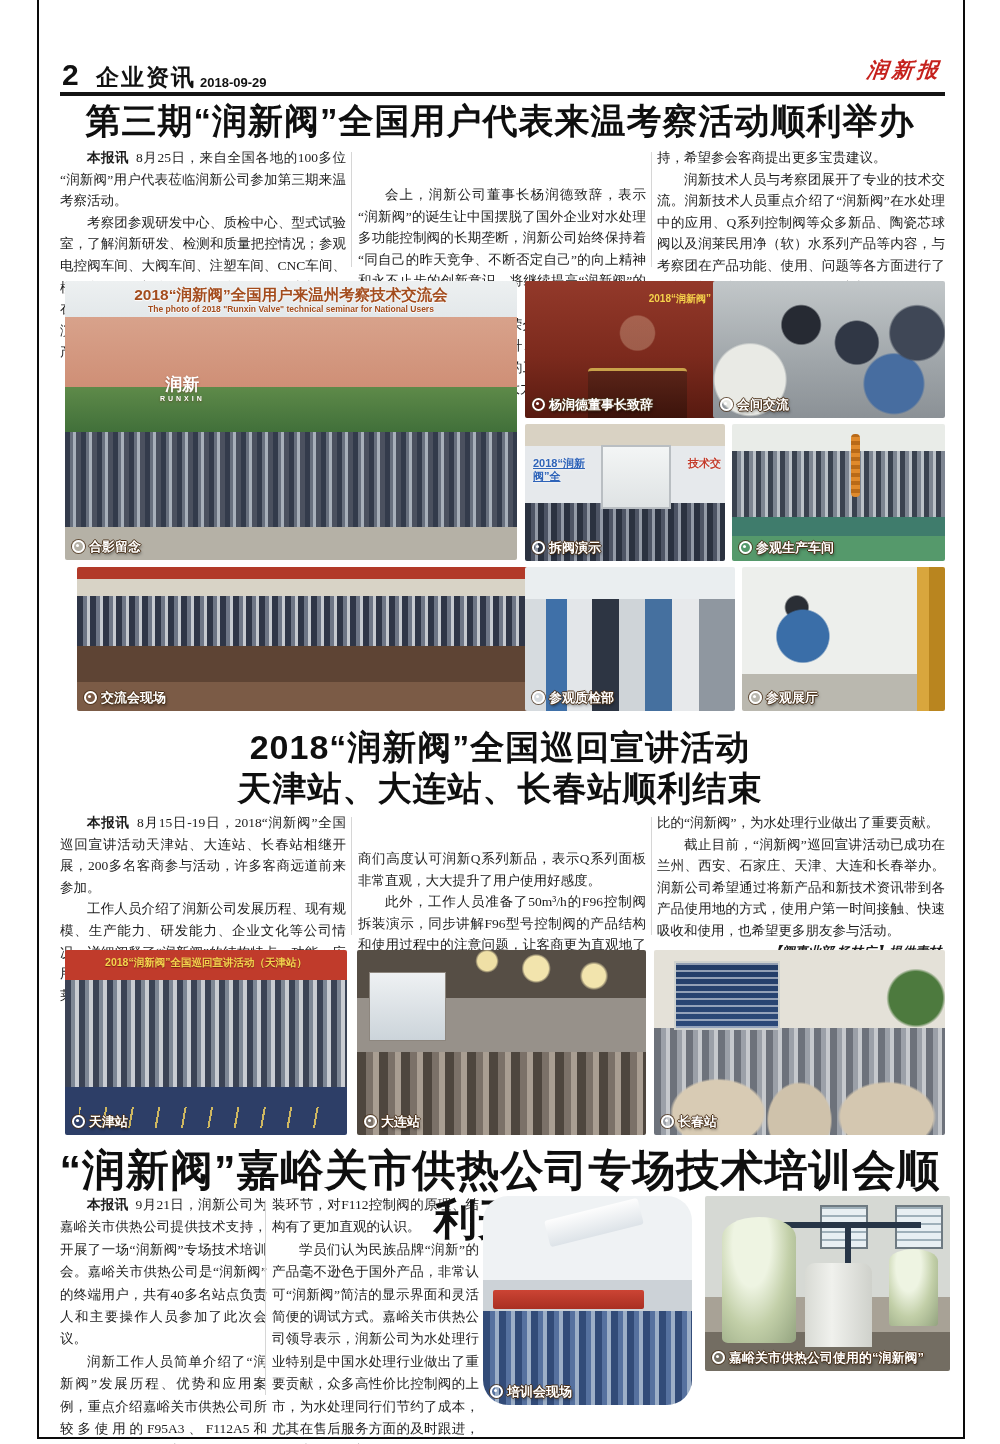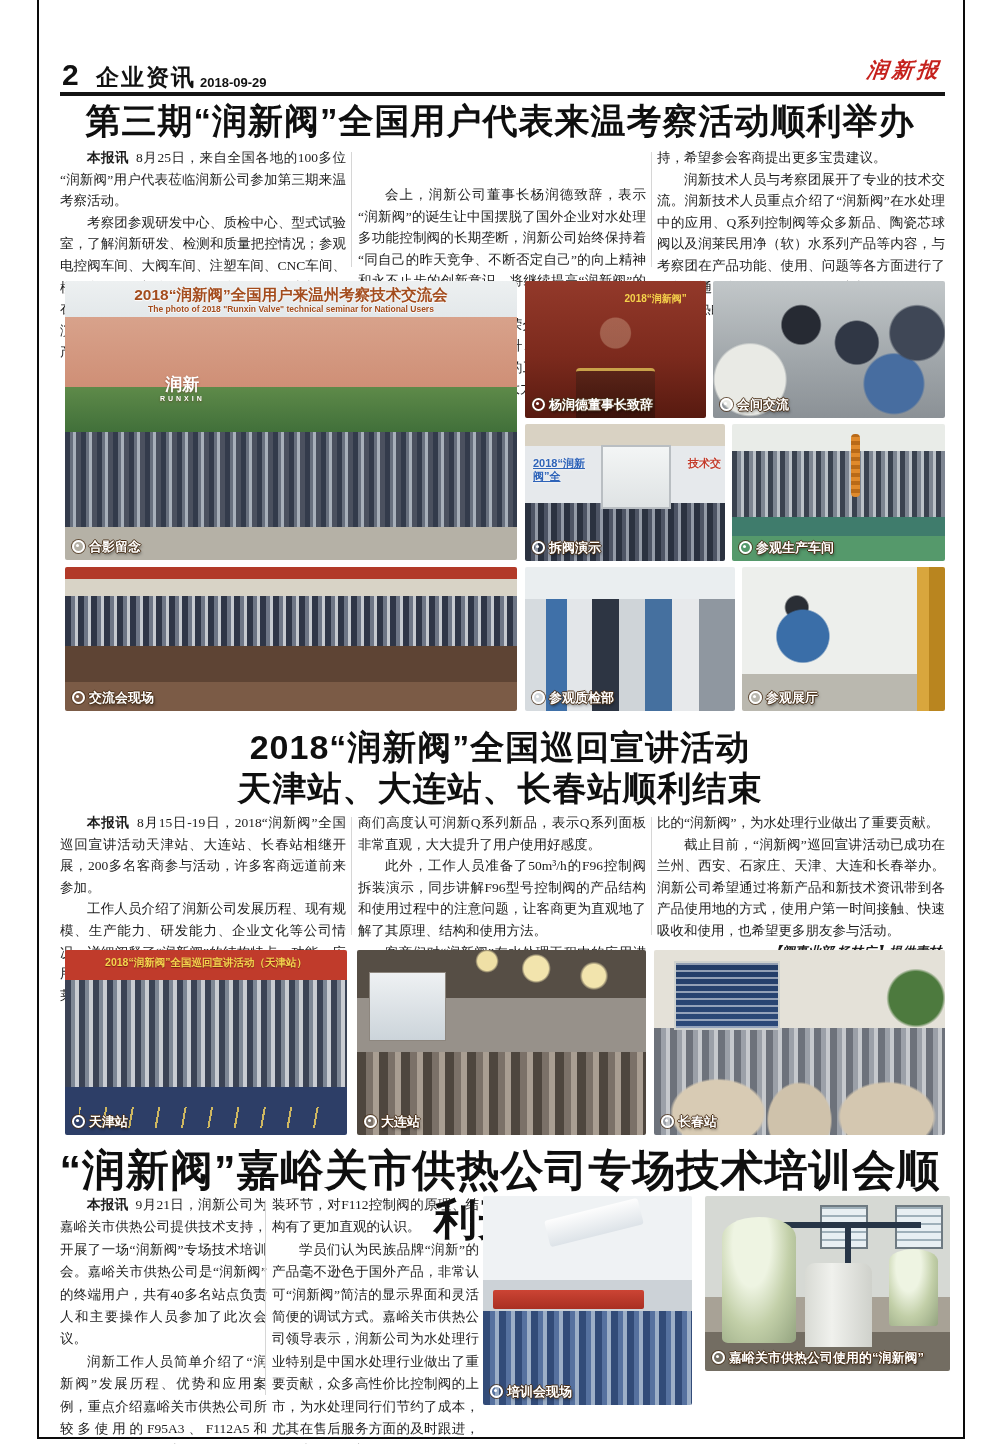--- a/index.html
+++ b/index.html
@@ -44,21 +44,21 @@
     repeating-linear-gradient(90deg,#333b4b 0 5px,#68707e 5px 8px,#a8b0ba 8px 11px,#4b515f 11px 16px);}
   .g-banner{position:absolute;top:4px;left:0;right:0;text-align:center;color:#a34c1d;
             font:700 15.5px/1.25 "Liberation Sans",sans-serif;text-shadow:0 0 2px #fff,0 1px 1px #fff;}
   .g-banner-en{display:block;font:700 8.5px/1.3 "Liberation Sans",sans-serif;color:#a34c1d;}
   .g-logo{position:absolute;top:34%;left:21%;color:#fff;font:700 17px/1 "Liberation Sans",sans-serif;
           text-shadow:0 1px 2px rgba(110,55,35,.6);text-align:center;}
   .g-logo small{display:block;font-size:7px;letter-spacing:3px;font-weight:700;margin-top:2px;}
 
   .ph-speech{background:
     radial-gradient(circle at 50% 38%,rgba(242,222,190,.28) 0 12%,rgba(0,0,0,0) 13%),
-    linear-gradient(180deg,#93392a 0%,#7c2a1d 55%,#571a10 100%);}
+    linear-gradient(180deg,#93392a 0%,#7c2a1d 55%,#571a10 100%); padding-left: 44px;}
   .b-txt{position:absolute;top:9%;left:55%;color:#f6d34b;font:700 10px/1.2 "Liberation Sans",sans-serif;}
   .b-podium{position:absolute;bottom:0;left:28%;width:44%;height:34%;border-radius:4px 4px 0 0;
             background:linear-gradient(#5a2418,#3c130b);border-top:3px solid #c9a24a;}
 
   .ph-chat{background:
     radial-gradient(circle at 16% 72%,#e9eae5 0 16%,rgba(0,0,0,0) 17%),
     radial-gradient(circle at 38% 32%,#262a33 0 11%,rgba(0,0,0,0) 12%),
     radial-gradient(circle at 62% 45%,#303745 0 13%,rgba(0,0,0,0) 14%),
     radial-gradient(circle at 88% 38%,#3f4756 0 12%,rgba(0,0,0,0) 13%),
     radial-gradient(circle at 78% 75%,#476da0 0 14%,rgba(0,0,0,0) 15%),
@@ -76,21 +76,21 @@
   .ph-workshop{background:
     linear-gradient(180deg,#e9ece8 0 20%,rgba(0,0,0,0) 20%),
     linear-gradient(180deg,rgba(0,0,0,0) 68%,#3f7c6c 68% 82%,#55996b 82%),
     repeating-linear-gradient(90deg,#3a424f 0 5px,#7d8591 5px 9px,#bcc2c8 9px 12px);}
   .e-coil{position:absolute;top:7%;left:56%;width:9px;height:46%;border-radius:4px;
           background:repeating-linear-gradient(0deg,#e08a2c 0 4px,#b96a18 4px 8px);}
 
   .ph-meeting{background:
     linear-gradient(180deg,#b23a29 0 8%,#d8d3c6 8% 20%,rgba(0,0,0,0) 20%),
     linear-gradient(180deg,rgba(0,0,0,0) 55%,#5e4434 55% 80%,#7b5b46 80%),
-    repeating-linear-gradient(90deg,#2f3647 0 6px,#6e7686 6px 10px,#c6cad0 10px 13px);}
+    repeating-linear-gradient(90deg,#2f3647 0 6px,#6e7686 6px 10px,#c6cad0 10px 13px); margin-left: 12px;}
 
   .ph-qc{background:
     linear-gradient(180deg,#eaeef0 0 22%,rgba(0,0,0,0) 22%),
     linear-gradient(90deg,#d6dbdf 0 10%,#3f70a8 10% 20%,#e3e6e9 20% 32%,#2d3543 32% 45%,
                     #cfd4d8 45% 57%,#45709f 57% 70%,#e7e9eb 70% 83%,#8f97a0 83%);}
 
   .ph-hall{background:
     linear-gradient(90deg,rgba(0,0,0,0) 0 86%,#d9a63d 86% 92%,#b9851f 92%),
     radial-gradient(circle at 30% 48%,#3a6ea8 0 16%,rgba(0,0,0,0) 17%),
     radial-gradient(circle at 27% 28%,#2a2e35 0 6%,rgba(0,0,0,0) 7%),
@@ -121,21 +121,21 @@
     radial-gradient(ellipse at 50% 92%,#cfc2ab 0 15%,rgba(0,0,0,0) 16%),
     radial-gradient(ellipse at 80% 90%,#d4c7b0 0 14%,rgba(0,0,0,0) 15%),
     repeating-linear-gradient(90deg,#6d727b 0 7px,#9ba0a8 7px 12px,#c6c9cd 12px 16px);}
   .cc-screen{position:absolute;top:6%;left:7%;width:35%;height:35%;border:2px solid #cfd2ce;
              background:
                repeating-linear-gradient(0deg,rgba(255,255,255,.5) 0 2px,rgba(0,0,0,0) 2px 7px),
                linear-gradient(#223c66,#2c4a7a);}
 
   .ph-train{background:
     linear-gradient(180deg,#eff2f4 0 40%,#ccd2d7 40% 55%,rgba(0,0,0,0) 55%),
-    repeating-linear-gradient(90deg,#324b78 0 7px,#56719f 7px 12px,#9dafc7 12px 16px);}
+    repeating-linear-gradient(90deg,#324b78 0 7px,#56719f 7px 12px,#9dafc7 12px 16px); border-radius: 25px;}
   .tr-light{position:absolute;top:6%;left:30%;width:46%;height:13%;border-radius:3px;
             transform:rotate(-14deg);background:linear-gradient(#fdfdfd,#dde3e8);}
   .tr-banner{position:absolute;top:45%;left:5%;width:72%;height:9%;border-radius:2px;
              background:linear-gradient(#cc4434,#a92f22);}
 
   .ph-jyg{background:linear-gradient(180deg,#d6d9d4 0 58%,#a8a296 58% 78%,#736d62 78%);}
   .jy-win{position:absolute;top:5%;width:18%;height:23%;border:2px solid #6e7a82;
           background:repeating-linear-gradient(0deg,#e8eff3 0 6px,#9fb0ba 6px 8px);}
   .jy-win.w1{left:47%;} .jy-win.w2{right:3%;}
   .jy-pipe-h{position:absolute;top:15%;left:30%;width:58%;height:6px;background:#273547;}
@@ -248,21 +248,21 @@
 
   <div class="headline h-a2">
     <div>2018“润新阀”全国巡回宣讲活动</div>
     <div>天津站、大连站、长春站顺利结束</div>
   </div>
 
   <div class="col" style="left:60px;top:812px;width:286px;">
     <p><b class="lead">本报讯</b><span>8月15日-19日，2018“润新阀”全国巡回宣讲活动天津站、大连站、长春站相继开展，200多名客商参与活动，许多客商远道前来参加。</span></p>
     <p>工作人员介绍了润新公司发展历程、现有规模、生产能力、研发能力、企业文化等公司情况，详细阐释了“润新阀”的结构特点、功能、应用，重点讲解了“润新阀”新品、陶瓷芯球阀和润莱民用水处理系列产品等相关内容。客</p>
   </div>
-  <div class="col" style="left:358px;top:812px;width:288px;">
+  <div class="col" style="left:358px;top:848px;width:288px;">
     <p class="cont">商们高度认可润新Q系列新品，表示Q系列面板非常直观，大大提升了用户使用好感度。</p>
     <p>此外，工作人员准备了50m³/h的F96控制阀拆装演示，同步讲解F96型号控制阀的产品结构和使用过程中的注意问题，让客商更为直观地了解了其原理、结构和使用方法。</p>
     <p>客商们对“润新阀”在水处理工程中的应用进行了相互交流和分享，一些客商认为润新持续推出了更多、更高性价</p>
   </div>
   <div class="col" style="left:657px;top:812px;width:288px;">
     <p class="cont">比的“润新阀”，为水处理行业做出了重要贡献。</p>
     <p>截止目前，“润新阀”巡回宣讲活动已成功在兰州、西安、石家庄、天津、大连和长春举办。润新公司希望通过将新产品和新技术资讯带到各产品使用地的方式，使用户第一时间接触、快速吸收和使用，也希望更多朋友参与活动。</p>
     <p class="attr">【阀事业部 杨林广】提供素材</p>
   </div>
   <div class="vrule" style="left:351px;top:817px;height:118px;"></div>

